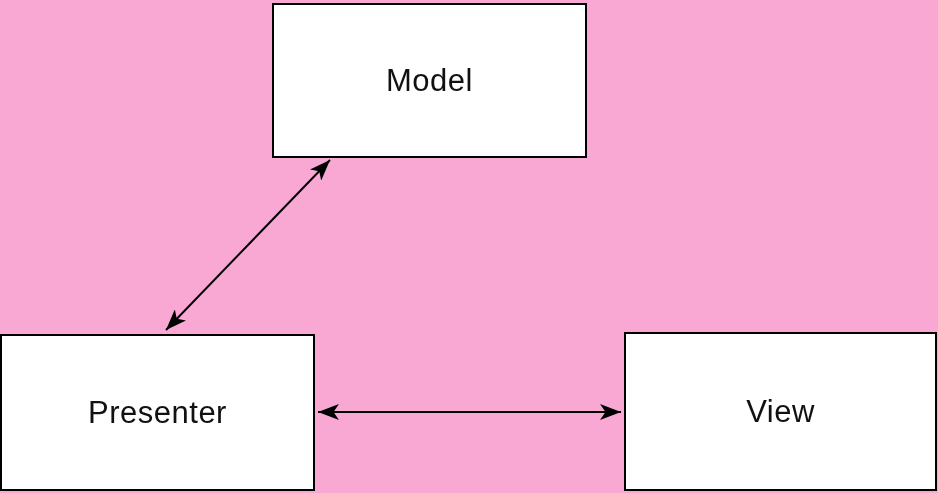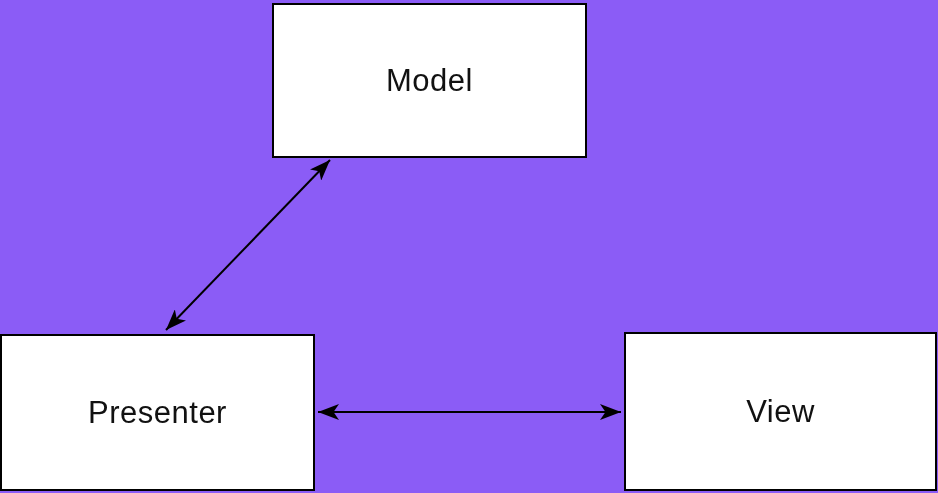--- a/index.html
+++ b/index.html
@@ -4,21 +4,21 @@
 <style>
   html, body {
     margin: 0;
     padding: 0;
     background: #ffffff;
   }
   .canvas {
     position: relative;
     width: 938px;
     height: 493px;
-    background: #8b5cf6;
+    background: #f9a8d4;
     overflow: hidden;
   }
   svg {
     display: block;
     width: 938px;
     height: 493px;
   }
   .node-box {
     fill: #ffffff;
     stroke: #000000;

